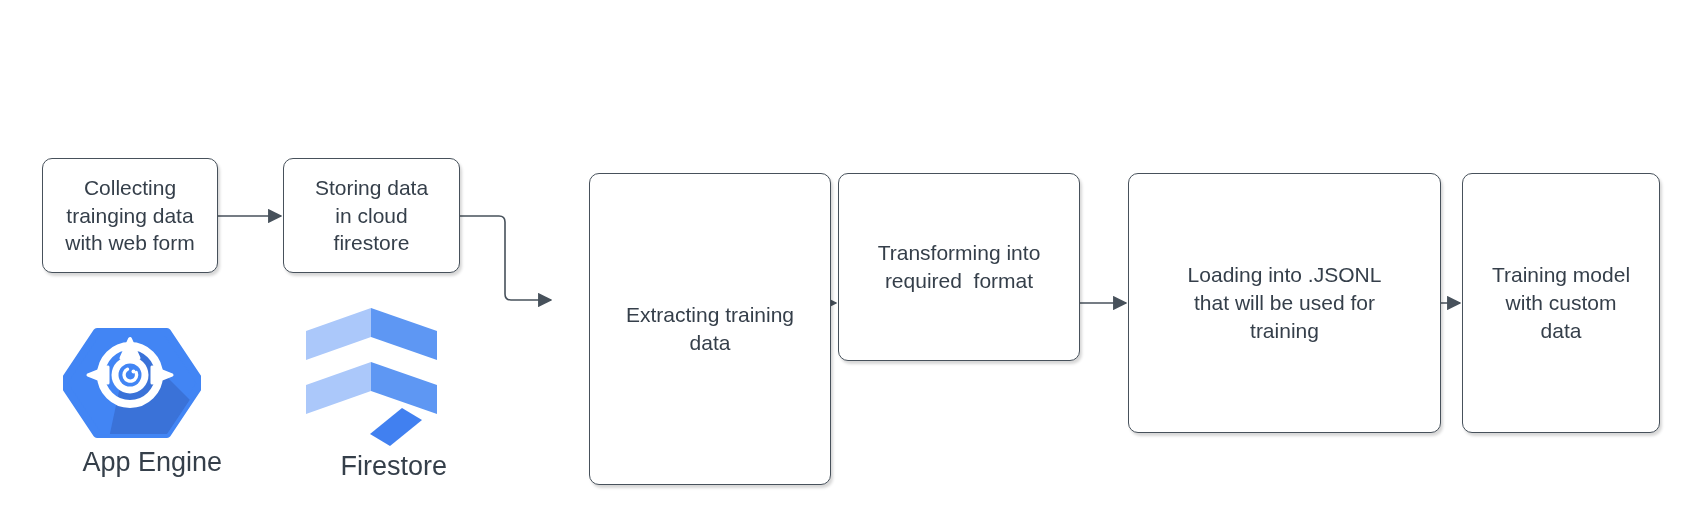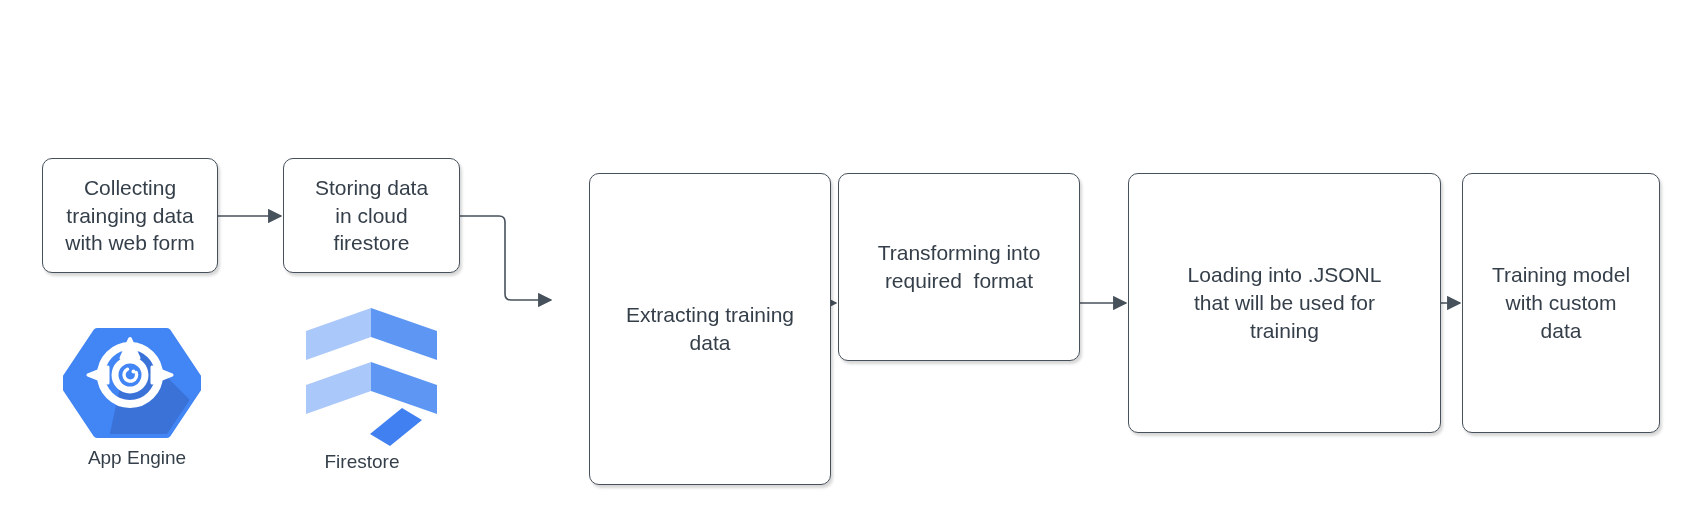--- a/index.html
+++ b/index.html
@@ -29,22 +29,22 @@
     border:1.4px solid var(--line);
     border-radius:10px;
     display:flex;align-items:center;justify-content:center;
     text-align:center;font-size:21px;line-height:1.33;
     white-space:pre-wrap;
     box-shadow:2px 3px 3px rgba(0,0,0,0.16);
     padding:21px;
   }
   .icon{position:absolute;}
   .icon-label{
-    position:absolute;width:170px;text-align:center;
-    font-size:19px;color:var(--ink);
+    position:absolute;width:170px;text-align:right;
+    font-size:27px;color:var(--ink);
   }
 </style>
 </head>
 <body>
 
 <div class="canvas">
 
 
   <svg class="connectors" viewBox="0 0 1700 518">
     <defs>

